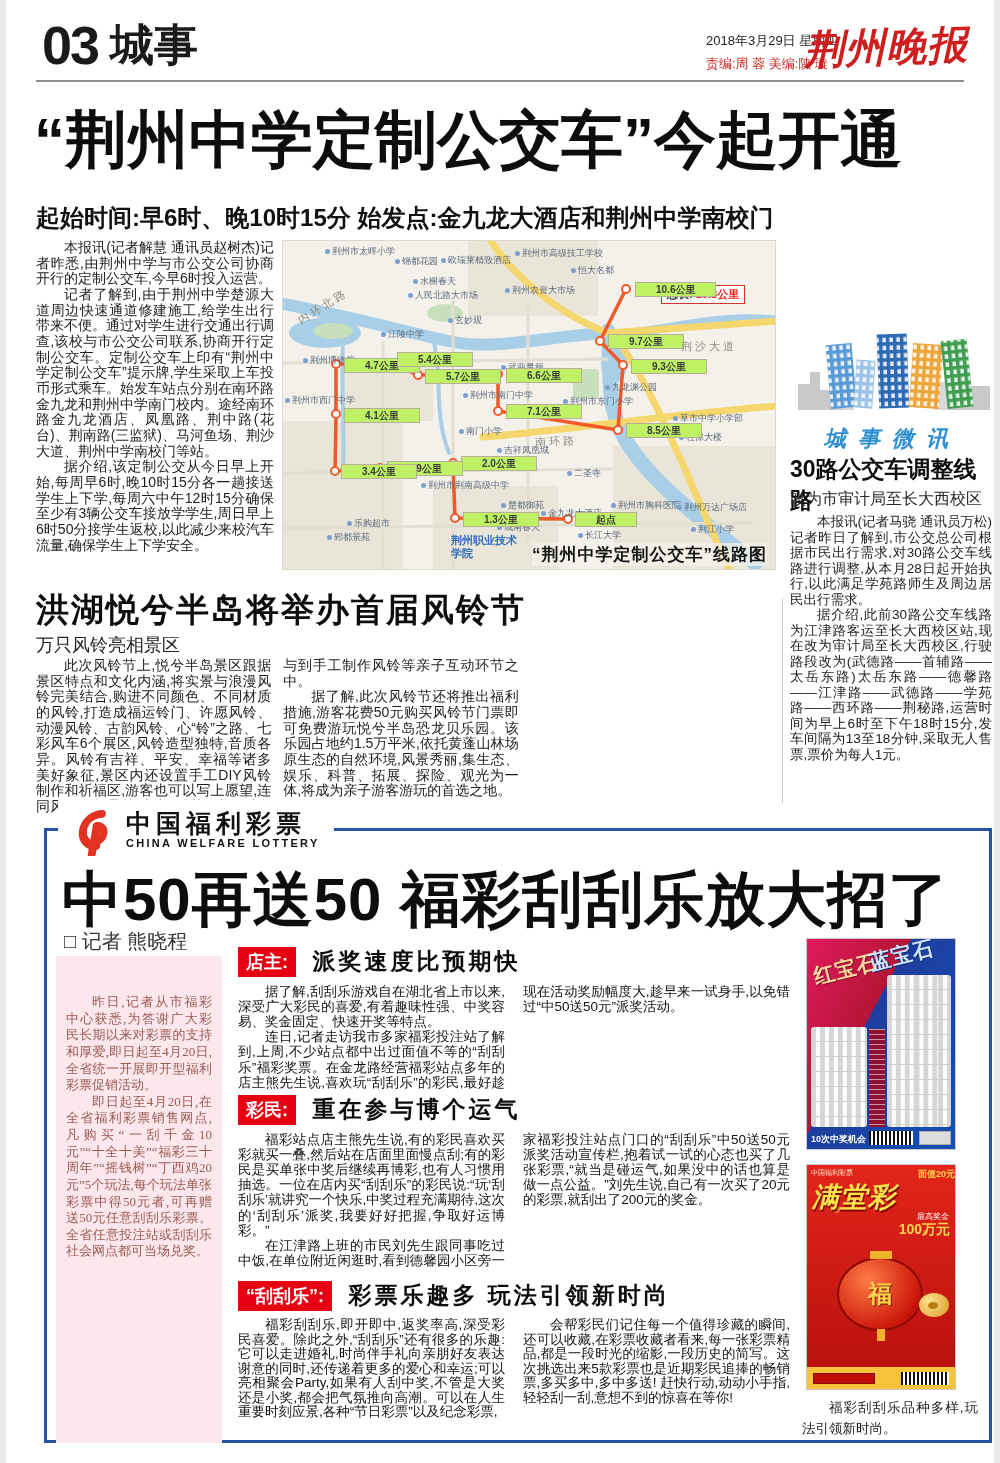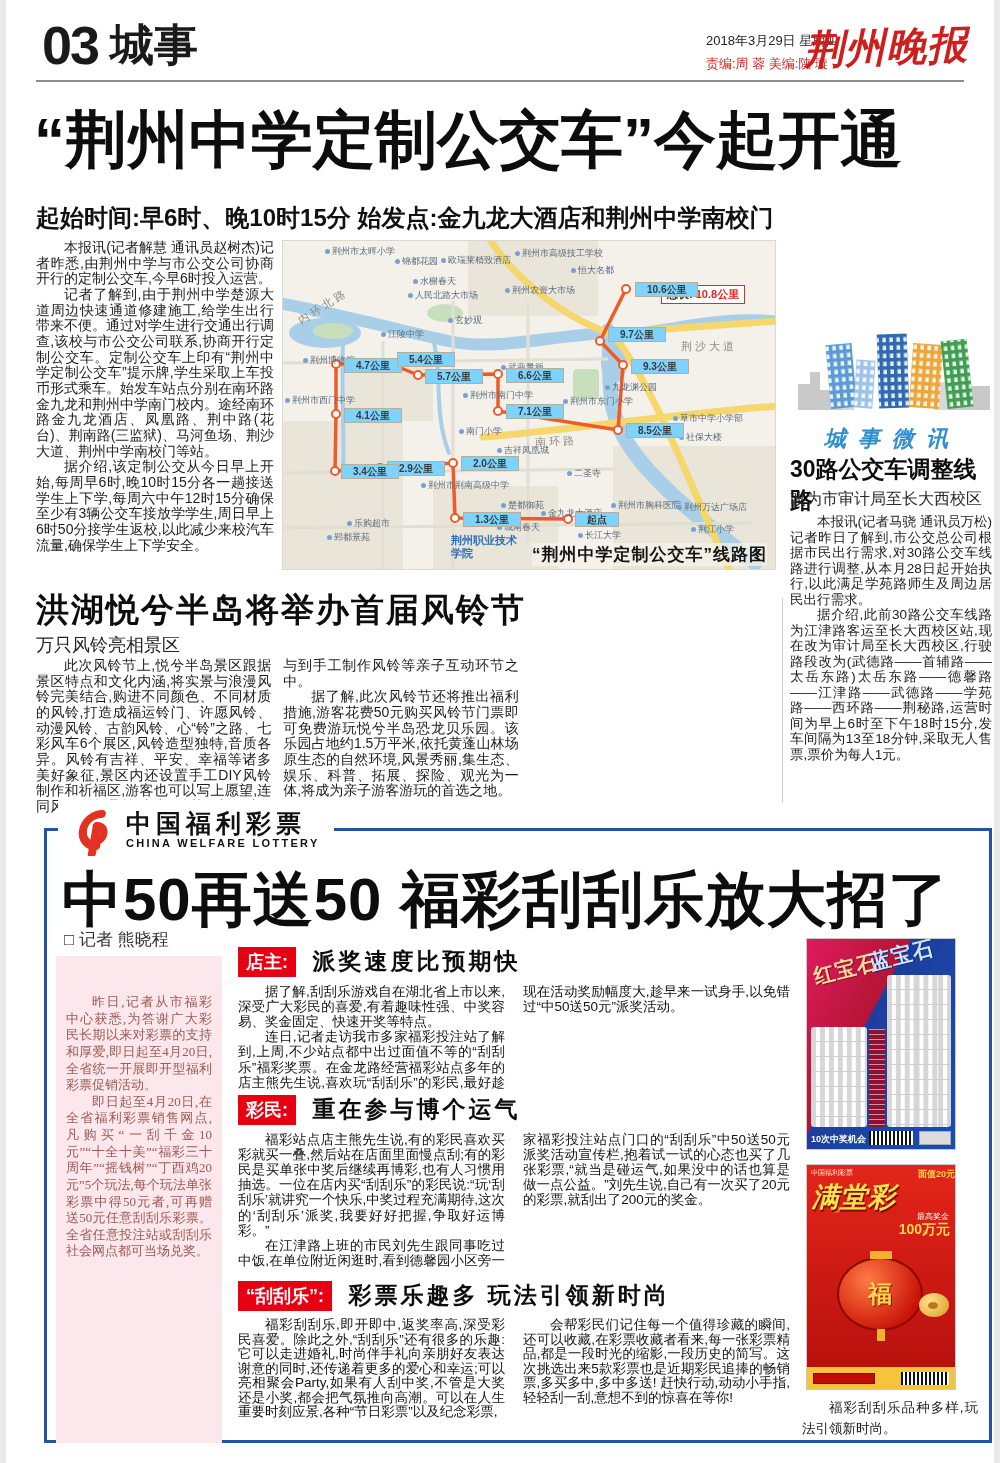--- a/index.html
+++ b/index.html
@@ -27,22 +27,22 @@
   .lead-left{position:absolute;left:30px;top:240px;width:238px;}
 
   
   .map{position:absolute;left:276px;top:240px;width:494px;height:330px;background:#f4f1ea;
        border:1px solid #ddd8cc;overflow:hidden;}
   .map svg{position:absolute;left:0;top:0;}
   #map-overlay{position:absolute;left:0;top:0;width:100%;height:100%;}
   .poi{position:absolute;font-size:9px;color:#5c6b7c;white-space:nowrap;line-height:1;}
   .poi::before{content:"";display:inline-block;width:5px;height:5px;border-radius:50%;
                background:#7d9fd0;margin-right:2px;vertical-align:0px;}
-  .rlabel{position:absolute;font-size:10px;font-weight:700;color:#3a3a3a;background:#7dd3fc;
-          border:1px solid #b7ae9c;padding:0 11px;line-height:13px;white-space:nowrap;}
+  .rlabel{position:absolute;font-size:10px;font-weight:700;color:#3a3a3a;background:#bef264;
+          border:1px solid #b7ae9c;padding:0 20px;line-height:13px;white-space:nowrap;}
   .road{position:absolute;font-size:11px;color:#8d8d83;letter-spacing:3px;white-space:nowrap;}
   .map-total{position:absolute;left:378px;top:44px;background:#fff;border:1px solid #d2342a;
              padding:1px 5px;font-size:11px;font-weight:700;color:#333;white-space:nowrap;}
   .map-total .val{color:#e8251a;}
   .map-caption{position:absolute;right:8px;bottom:3px;font-size:17px;font-weight:800;color:#141414;
                letter-spacing:1px;background:rgba(244,241,234,.75);}
   .map-college{position:absolute;left:168px;bottom:8px;width:66px;font-size:11px;font-weight:700;
                color:#2d6fb8;line-height:1.25;}
 
   
@@ -62,21 +62,21 @@
              column-gap:12px;column-fill:auto;overflow:hidden;}
 
   
   .lot-box{position:absolute;left:38px;top:828px;width:948px;height:615px;border:3px solid #2452a5;background:#fff;}
   .lot-logo{position:absolute;left:52px;top:800px;height:58px;background:#fff;display:flex;
             align-items:center;gap:10px;padding:0 14px 0 4px;z-index:3;}
   .lot-logo-txt .cn{font-size:25px;font-weight:900;letter-spacing:5px;color:#111;line-height:1.15;}
   .lot-logo-txt .en{font-size:11px;font-weight:700;letter-spacing:2.3px;color:#111;}
   .lot-headline{position:absolute;left:56px;top:860px;font-size:60px;font-weight:900;letter-spacing:1px;
                 color:#0d0d0d;z-index:3;white-space:nowrap;}
-  .lot-byline{position:absolute;left:58px;top:928px;font-size:17px;color:#333;z-index:3;}
+  .lot-byline{position:absolute;left:58px;top:928px;font-size:20px;color:#333;z-index:3;}
 
   .pink-panel{position:absolute;left:50px;top:956px;width:166px;height:487px;background:#fbe7ec;
               padding:38px 10px 12px 10px;overflow:hidden;z-index:2;}
   .pink-panel .newsish p{margin:0;text-indent:2em;text-align:justify;word-break:break-all;}
   .pink-panel .newsish{font-family:"Liberation Serif","DejaVu Serif",serif;font-size:13px;
               line-height:1.28;color:#9c5b53;}
 
   .sec-head{position:absolute;left:232px;z-index:2;white-space:nowrap;}
   .sec-tag{display:inline-block;background:#e60012;color:#fff;font-size:18px;font-weight:800;
            padding:3px 8px;vertical-align:middle;}
@@ -262,21 +262,21 @@
         <div class="rlabel" data-interactable="false" style="left: 104px; top: 220px;">2.9公里</div>
         <div class="rlabel" data-interactable="false" style="left: 58px; top: 223px;">3.4公里</div>
         <div class="rlabel" data-interactable="false" style="left: 61px; top: 167px;">4.1公里</div>
         <div class="rlabel" data-interactable="false" style="left: 61px; top: 117px;">4.7公里</div>
         <div class="rlabel" data-interactable="false" style="left: 114px; top: 111px;">5.4公里</div>
         <div class="rlabel" data-interactable="false" style="left: 142px; top: 128px;">5.7公里</div>
         <div class="rlabel" data-interactable="false" style="left: 223px; top: 127px;">6.6公里</div>
         <div class="rlabel" data-interactable="false" style="left: 223px; top: 163px;">7.1公里</div>
         <div class="rlabel" data-interactable="false" style="left: 343px; top: 182px;">8.5公里</div>
         <div class="rlabel" data-interactable="false" style="left: 348px; top: 118px;">9.3公里</div>
-        <div class="rlabel" data-interactable="false" style="left: 325px; top: 86px;">9.7公里</div>
+        <div class="rlabel" data-interactable="false" style="left: 325px; top: 93px;">9.7公里</div>
         <div class="rlabel" data-interactable="false" style="left: 352px; top: 41px;">10.6公里</div>
         <div class="road" data-interactable="false" style="left: 12px; top: 58px; transform: rotate(-32deg);">内环北路</div>
         <div class="road" data-interactable="false" style="left: 398px; top: 98px; transform: rotate(0deg);">荆沙大道</div>
         <div class="road" data-interactable="false" style="left: 252px; top: 193px; transform: rotate(-3deg);">南环路</div>
       </div>
   </div>
 
   <div class="sb-illu" data-interactable="false">
     <svg width="192" height="92" viewBox="0 0 192 92" xmlns="http://www.w3.org/2000/svg" data-interactable="false">
       <defs>

